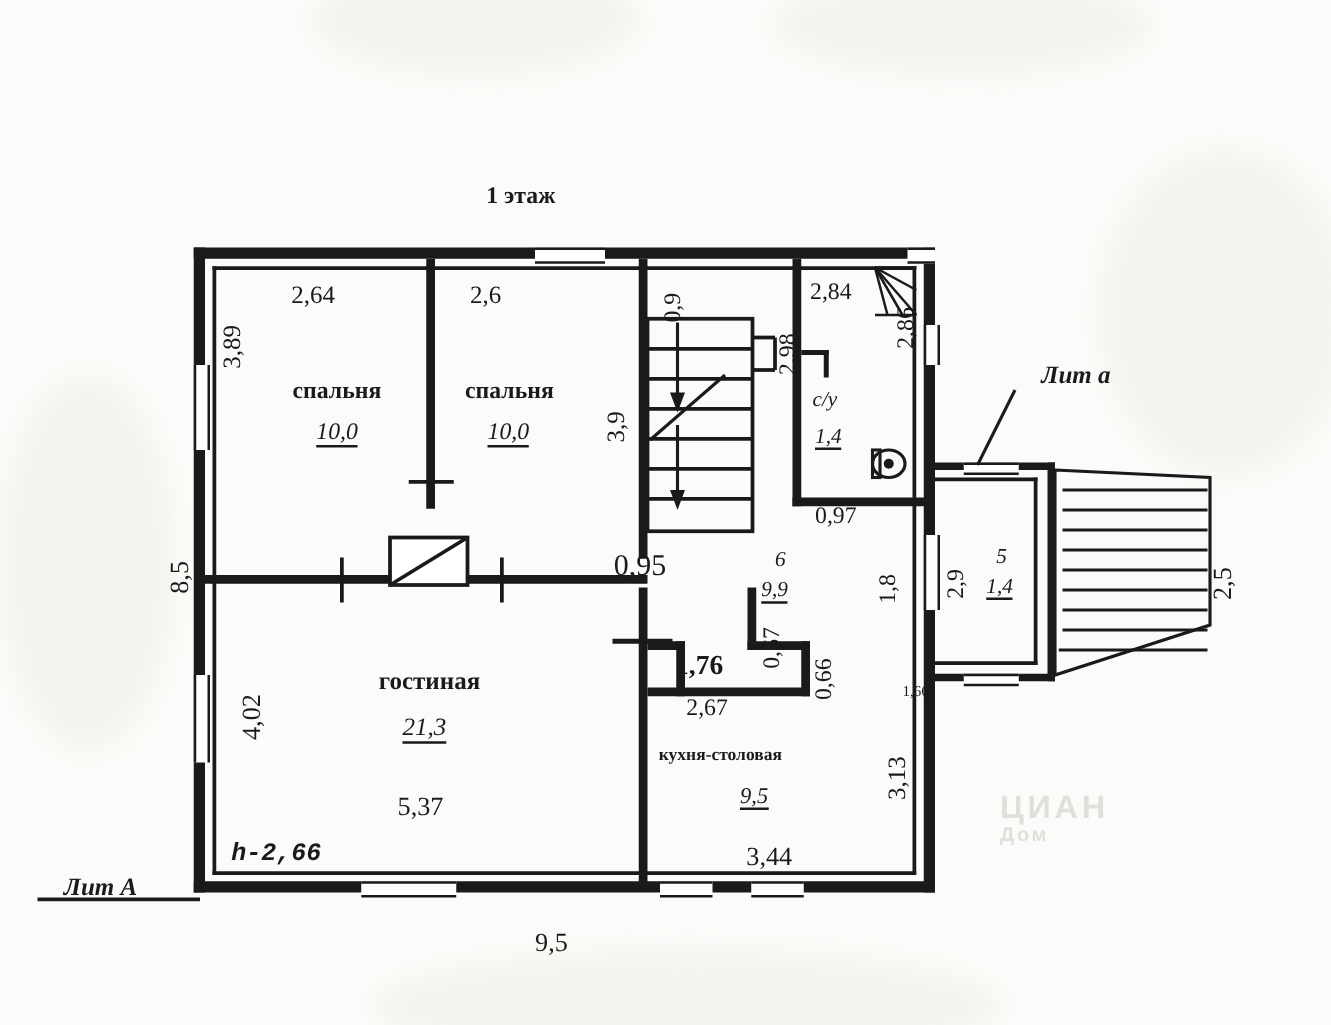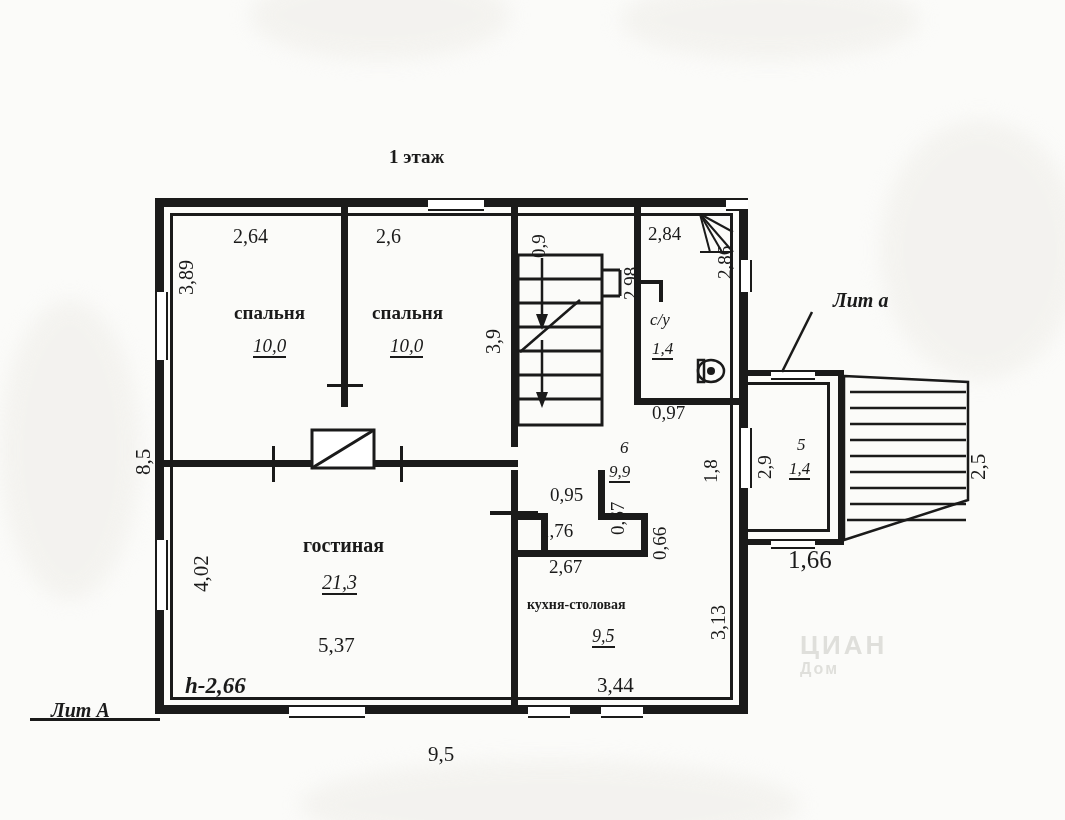--- a/index.html
+++ b/index.html
@@ -212,32 +212,32 @@
   <div class="lbl ital und" style="left:652px;top:340px;font-size:17px;">1,4</div>
 
   <div class="lbl ital" style="left:620px;top:439px;font-size:17px;">6</div>
   <div class="lbl ital und" style="left:609px;top:463px;font-size:17px;">9,9</div>
 
   <div class="lbl ital" style="left:797px;top:436px;font-size:17px;">5</div>
   <div class="lbl ital und" style="left:789px;top:460px;font-size:17px;">1,4</div>
 
   <div class="lbl ital bold" style="left:51px;top:700px;font-size:20px;">Лит А</div>
   <div class="lbl ital bold" style="left:833px;top:290px;font-size:20px;">Лит а</div>
-  <div class="lbl ital bold" style="left:185px;top:674px;font-size:23px;">h-2,66</div>
+  <div class="lbl ital bold" style="left:185px;top:674px;font-size:20px;font-family:Liberation Mono, monospace;">h-2,66</div>
 
   <div class="lbl" style="left:233px;top:226px;font-size:20px;text-align:center;">2,64</div>
   <div class="lbl" style="left:376px;top:226px;font-size:20px;">2,6</div>
   <div class="lbl" style="left:648px;top:224px;font-size:19px;">2,84</div>
   <div class="lbl" style="left:652px;top:403px;font-size:19px;">0,97</div>
-  <div class="lbl" style="left:550px;top:441px;font-size:19px;margin-top:44px;">0,95</div>
-  <div class="lbl" style="left:540px;top:521px;font-size:19px;">1,76</div>
+  <div class="lbl" style="left:491px;top:441px;font-size:24px;">0,95</div>
+  <div class="lbl" style="left:540px;top:521px;font-size:22px;font-weight:bold;">1,76</div>
   <div class="lbl" style="left:549px;top:557px;font-size:19px;">2,67</div>
   <div class="lbl" style="left:318px;top:635px;font-size:21px;">5,37</div>
   <div class="lbl" style="left:597px;top:675px;font-size:21px;">3,44</div>
-  <div class="lbl" style="left:788px;top:547px;font-size:25px;">1,66</div>
+  <div class="lbl" style="left:722px;top:547px;font-size:12px;">1,66</div>
   <div class="lbl" style="left:428px;top:744px;font-size:21px;">9,5</div>
 
   <div class="lbl rot" style="left:176px;top:295px;font-size:20px;transform:rotate(-90deg);transform-origin:left top;">3,89</div>
   <div class="lbl rot" style="left:133px;top:475px;font-size:21px;transform:rotate(-90deg);transform-origin:left top;">8,5</div>
   <div class="lbl rot" style="left:483px;top:354px;font-size:20px;transform:rotate(-90deg);transform-origin:left top;">3,9</div>
   <div class="lbl rot" style="left:529px;top:258px;font-size:19px;transform:rotate(-90deg);transform-origin:left top;">0,9</div>
   <div class="lbl rot" style="left:621px;top:300px;font-size:19px;transform:rotate(-90deg);transform-origin:left top;">2,98</div>
   <div class="lbl rot" style="left:715px;top:279px;font-size:19px;transform:rotate(-90deg);transform-origin:left top;">2,86</div>
   <div class="lbl rot" style="left:701px;top:483px;font-size:19px;transform:rotate(-90deg);transform-origin:left top;">1,8</div>
   <div class="lbl rot" style="left:755px;top:479px;font-size:19px;transform:rotate(-90deg);transform-origin:left top;">2,9</div>

